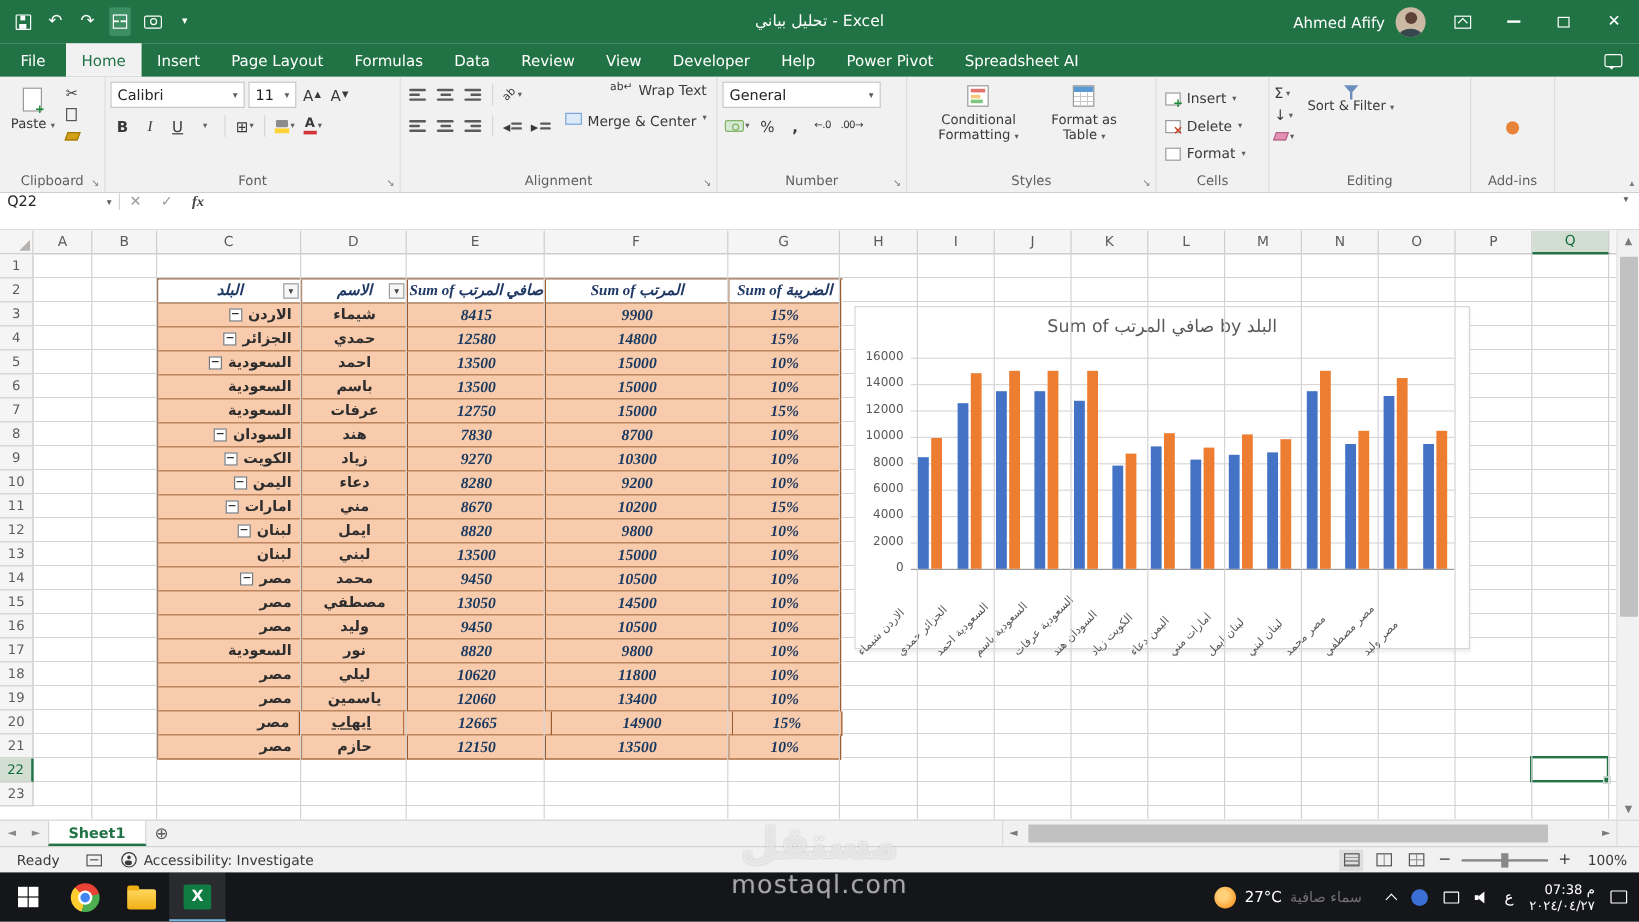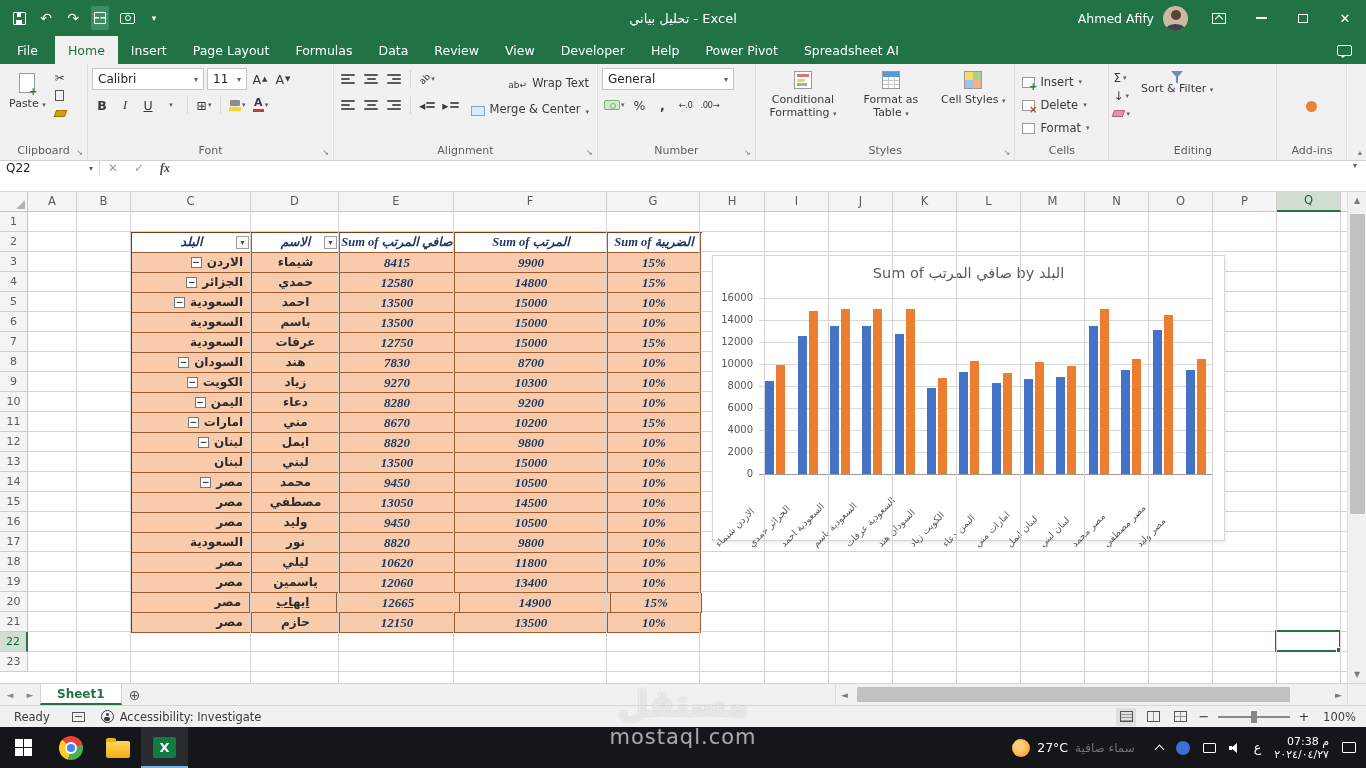--- a/index.html
+++ b/index.html
@@ -64,21 +64,21 @@
   .ic-fill:before{content:"";position:absolute;top:0;left:1px;width:10px;height:6px;background:#8c8c8c;border-radius:1px}
   .ic-fill:after{content:"";position:absolute;bottom:0;left:0;width:12px;height:3.5px;background:#ffd234}
   .ic-fontcolor{display:flex;flex-direction:column;align-items:center;font-weight:bold;font-size:11px;line-height:10px;color:#3b3a39;font-style:normal}
   .ic-fontcolor:after{content:"";width:11px;height:3.5px;background:#d13438;margin-top:1px}
   .bars{display:flex;flex-direction:column;gap:2px;width:14px}
   .bars i{display:block;height:2px;background:#5b5b5b;border-radius:1px;width:14px}
   .bars.vleft i:nth-child(2){width:9px;align-self:flex-start}
   .bars.vcenter i:nth-child(2){width:9px;align-self:center}
   .bars.vright i:nth-child(2){width:9px;align-self:flex-end}
   .ic-orient{font-size:9px;transform:rotate(-45deg);color:#3b3a39;font-style:normal}
-  .btn-labeled{height:22px;display:flex;align-items:flex-end;gap:5px;font-size:11.5px;color:#3b3a39;padding:0 4px;white-space:nowrap}
+  .btn-labeled{height:22px;display:flex;align-items:flex-start;gap:5px;font-size:11.5px;color:#3b3a39;padding:0 4px;white-space:nowrap}
   .ic-wrap{font-size:9px;color:#3b3a39;font-style:normal}
   .ic-merge{width:14px;height:10px;border:1px solid #7aa7d7;background:#dbe9f8;display:block}
   .ic-bill{width:16px;height:10px;border:1px solid #82b366;background:#d5e8d4;border-radius:2px;position:relative;display:block}
   .ic-bill:after{content:"";position:absolute;top:2px;left:5px;width:4px;height:4px;border:1px solid #82b366;border-radius:50%}
   .dec-ic{font-size:8.5px;color:#3b3a39;letter-spacing:-0.5px}
   .bigbtn{display:flex;flex-direction:column;align-items:center;justify-content:flex-start;padding:4px 5px 2px;gap:4px;color:#3b3a39}
   .bb-label{font-size:11px;text-align:center;line-height:13px;max-width:76px}
   .bb-label .chev{font-size:7px;color:#605e5c}
   .ic-cond{width:18px;height:18px;border:1px solid #9a9a9a;display:flex;flex-direction:column;justify-content:space-evenly;padding:1px 2px;background:#fff}
   .ic-cond i{display:block;height:3px}
@@ -448,29 +448,20 @@
           <i class="ic-cond">
               <i></i>
               <i></i>
               <i></i>
             </i>
           <span class="bb-label"><span>Conditional Formatting</span> <i class="chev">▾</i></span>
         </div>
         <div class="bigbtn">
           <i class="ic-ftable"></i>
           <span class="bb-label"><span>Format as Table</span> <i class="chev">▾</i></span>
-        </div>
-        <div class="bigbtn">
-          <i class="ic-cstyles">
-              <i></i>
-              <i></i>
-              <i></i>
-              <i></i>
-            </i>
-          <span class="bb-label"><span>Cell Styles</span> <i class="chev">▾</i></span>
         </div>
       </div>
       <div class="rg-label">Styles</div>
       <span class="launcher">↘</span>
     </div>
 
     <div class="rgroup" style="min-width:94px">
       <div class="rg-body col" style="justify-content:center">
         <div class="cellrow">
             <i class="ic-cellins"></i>

